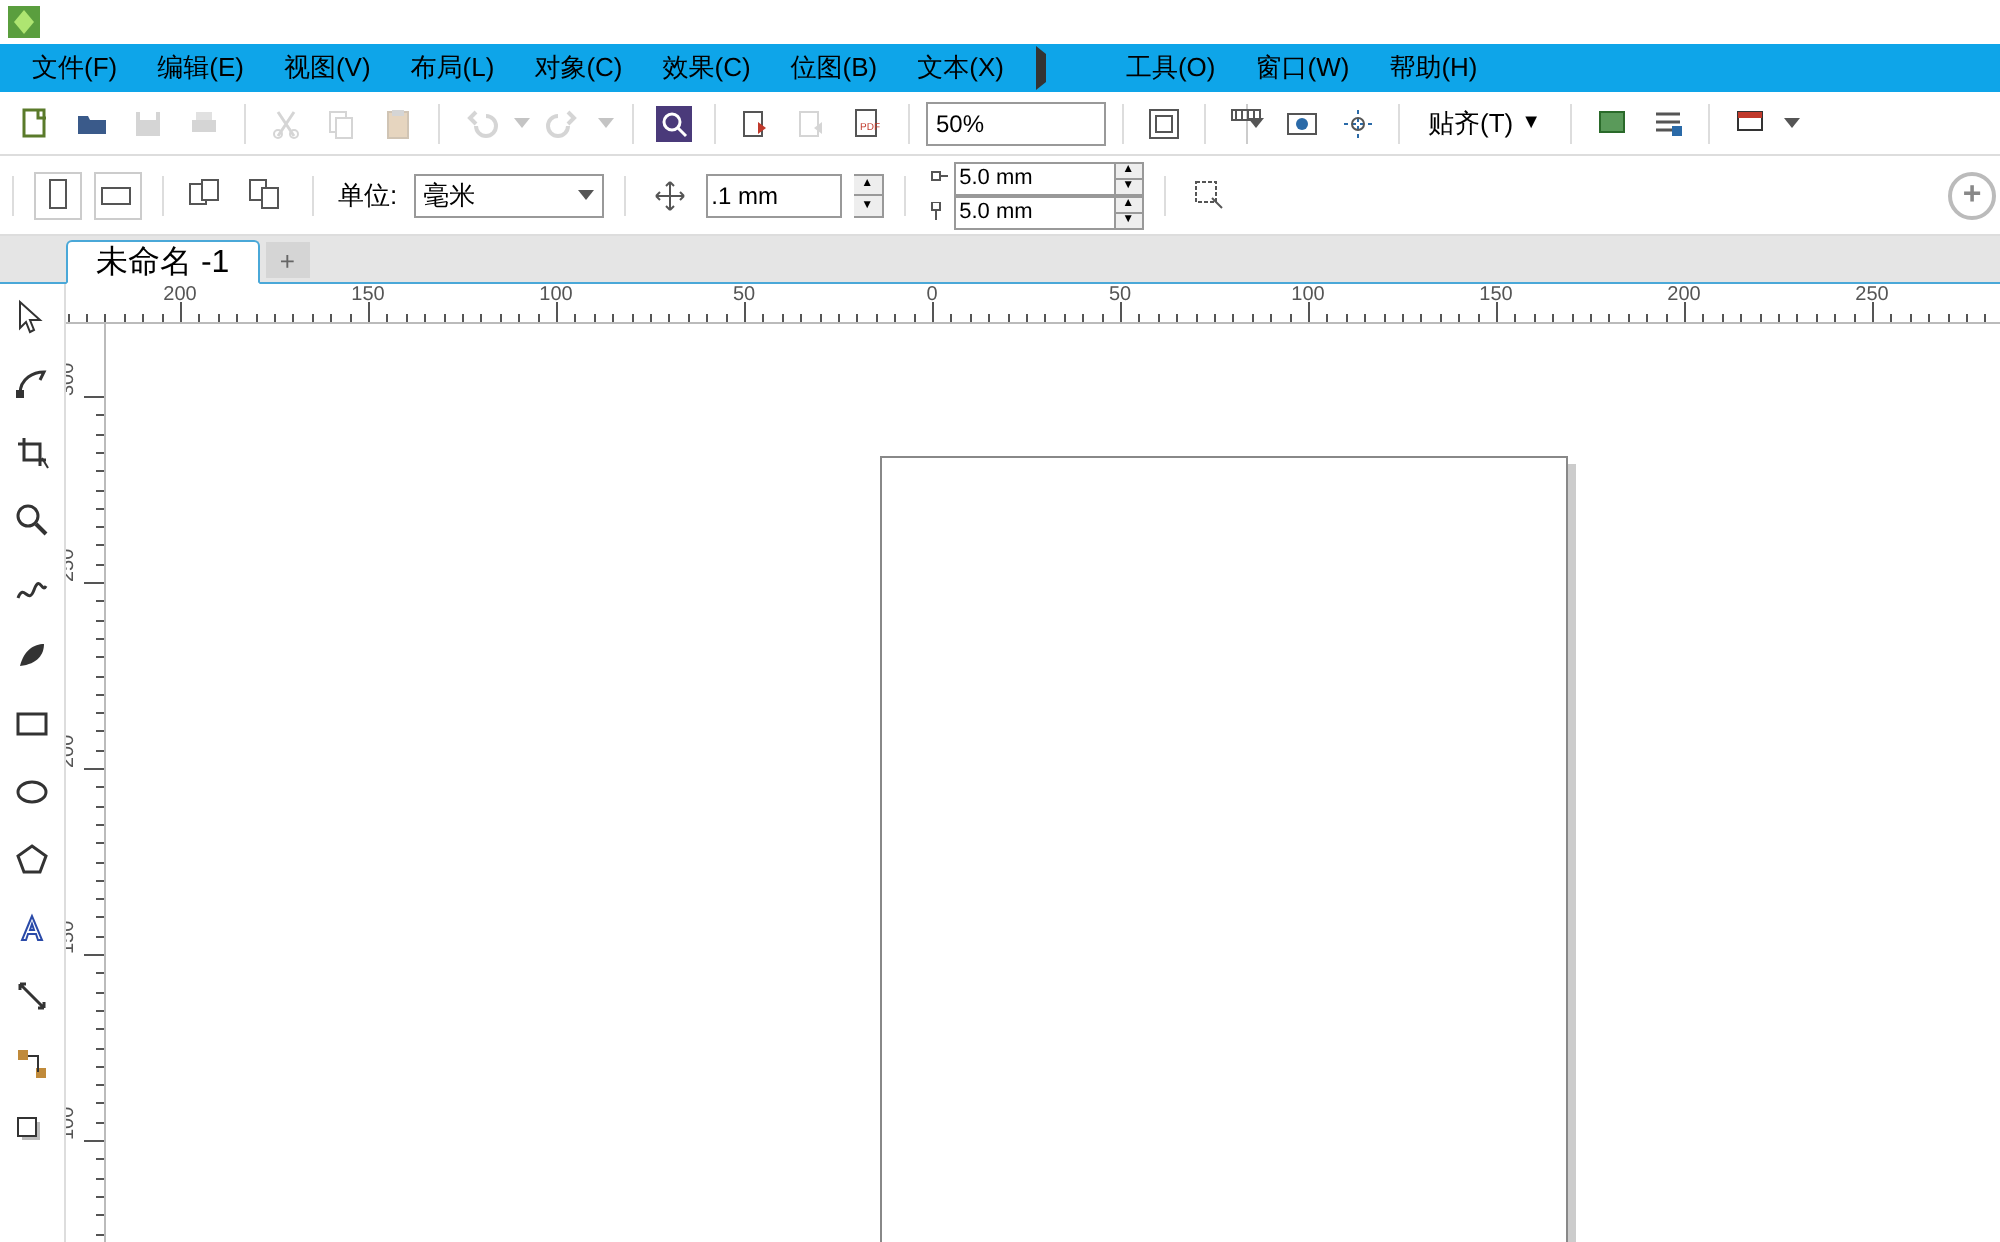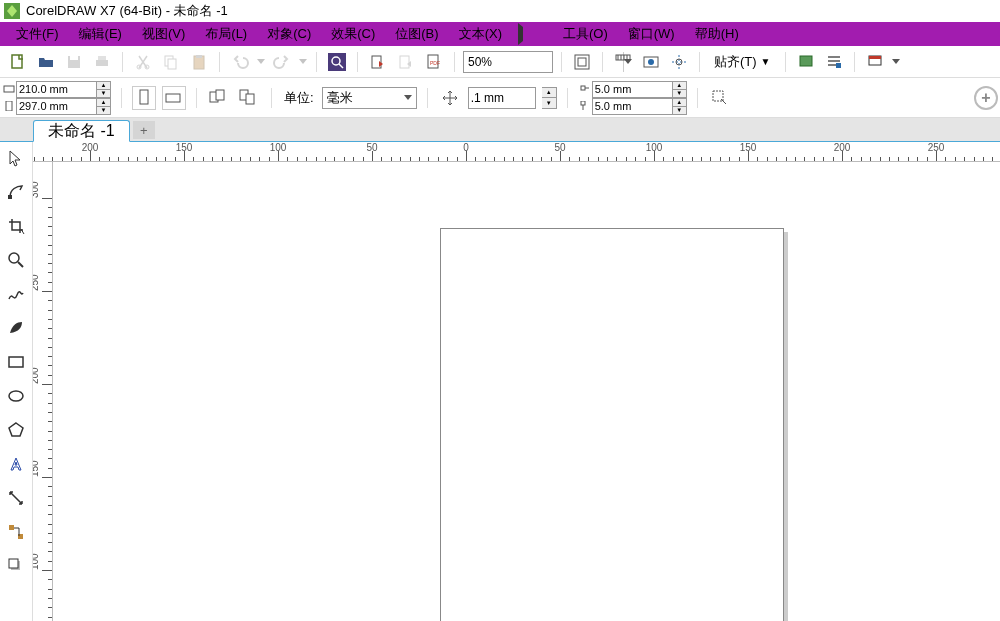--- a/index.html
+++ b/index.html
@@ -2,21 +2,21 @@
 <html><head>
 <meta charset="utf-8">
 <style>
   * { box-sizing: border-box; margin: 0; padding: 0; font-family: "Microsoft YaHei", Segoe UI, sans-serif; }
   body { width: 1000px; height: 621px; overflow: hidden; background: #fff; color: #000; font-size: 12px; }
 
   .titlebar { height: 22px; background: #fff; display: flex; align-items: center; padding-left: 4px; }
   .titlebar .logo { width: 16px; height: 16px; margin-right: 6px; }
   .titlebar .title { font-size: 13px; color: #000; }
 
-  .menubar { height: 24px; background: #a21caf; display: flex; align-items: center; padding: 0 6px; gap: 0; }
+  .menubar { height: 24px; background: #0ea5e9; display: flex; align-items: center; padding: 0 6px; gap: 0; }
   .menubar .menu-item { padding: 2px 10px; font-size: 13px; cursor: default; }
   .menubar .overflow { padding: 0 6px; }
 
   .toolbar1 { height: 32px; background: #fff; display: flex; align-items: center; padding: 0 6px; gap: 4px; border-bottom: 1px solid #ddd; }
   .tb-btn { width: 24px; height: 24px; display: flex; align-items: center; justify-content: center; cursor: default; }
   .tb-btn svg { width: 18px; height: 18px; }
   .tb-sep { width: 1px; height: 20px; background: #ddd; margin: 0 4px; }
   .tb-drop { width: 10px; display: flex; align-items: center; justify-content: center; }
   .zoom-combo { width: 90px; height: 22px; border: 1px solid #999; background: #fff; display: flex; align-items: center; padding: 0; }
   .zoom-combo input { flex: 1; border: none; outline: none; font-size: 12px; padding-left: 4px; background: transparent; }
@@ -77,21 +77,20 @@
   .triangle-right { width:0;height:0;border-top:4px solid transparent;border-bottom:4px solid transparent;border-left:5px solid #333;}
 </style>
 </head>
 <body>
 
 <div class="titlebar">
   <svg class="logo" viewBox="0 0 16 16">
       <rect width="16" height="16" fill="#5a9e3e"></rect>
       <path d="M8 2 L13 8 L8 14 L3 8 Z" fill="#aee571"></path>
     </svg>
-  <span class="title">CorelDRAW X7 (64-Bit) - 未命名 -1</span>
 </div>
 
 <div class="menubar">
   <div class="menu-item">文件(F)</div>
   <div class="menu-item">编辑(E)</div>
   <div class="menu-item">视图(V)</div>
   <div class="menu-item">布局(L)</div>
   <div class="menu-item">对象(C)</div>
   <div class="menu-item">效果(C)</div>
   <div class="menu-item">位图(B)</div>
@@ -249,46 +248,20 @@
         <rect x="3" y="3" width="12" height="9" fill="none" stroke="#333"></rect>
         <rect x="3" y="3" width="12" height="3" fill="#c0392b"></rect>
       </svg>
     </div>
   <div class="tb-drop">
       <span class="chevron-down"></span>
     </div>
 </div>
 
 <div class="propbar">
-  <div class="dim-stack">
-    <div class="dim-row">
-      <div class="dim-ico">
-          <svg width="12" height="10" viewBox="0 0 12 10">
-            <rect x="1" y="2" width="10" height="6" fill="none" stroke="#555"></rect>
-          </svg>
-        </div>
-      <input class="dim-input" value="210.0 mm" style="">
-      <div class="spinner">
-          <div>▲</div>
-          <div>▼</div>
-        </div>
-    </div>
-    <div class="dim-row">
-      <div class="dim-ico">
-          <svg width="12" height="10" viewBox="0 0 12 10">
-            <rect x="3" y="0" width="6" height="10" fill="none" stroke="#555"></rect>
-          </svg>
-        </div>
-      <input class="dim-input" value="297.0 mm" style="">
-      <div class="spinner">
-          <div>▲</div>
-          <div>▼</div>
-        </div>
-    </div>
-  </div>
   <div class="tb-sep"></div>
   <div class="pb-btn boxed">
       <svg width="14" height="18">
         <rect x="3" y="1" width="8" height="14" fill="none" stroke="#555"></rect>
       </svg>
     </div>
   <div class="pb-btn boxed">
       <svg width="18" height="14">
         <rect x="1" y="3" width="14" height="8" fill="none" stroke="#555"></rect>
       </svg>

